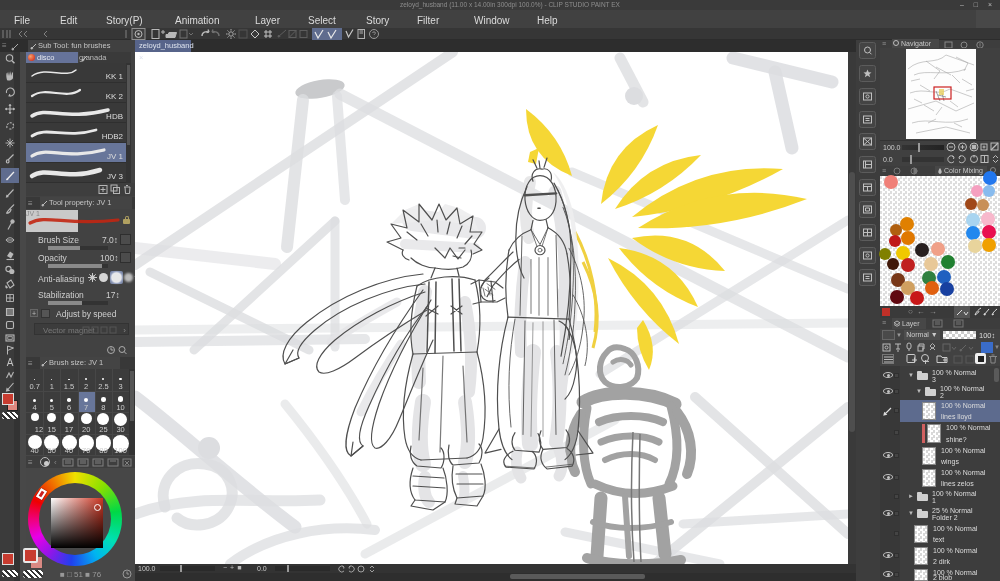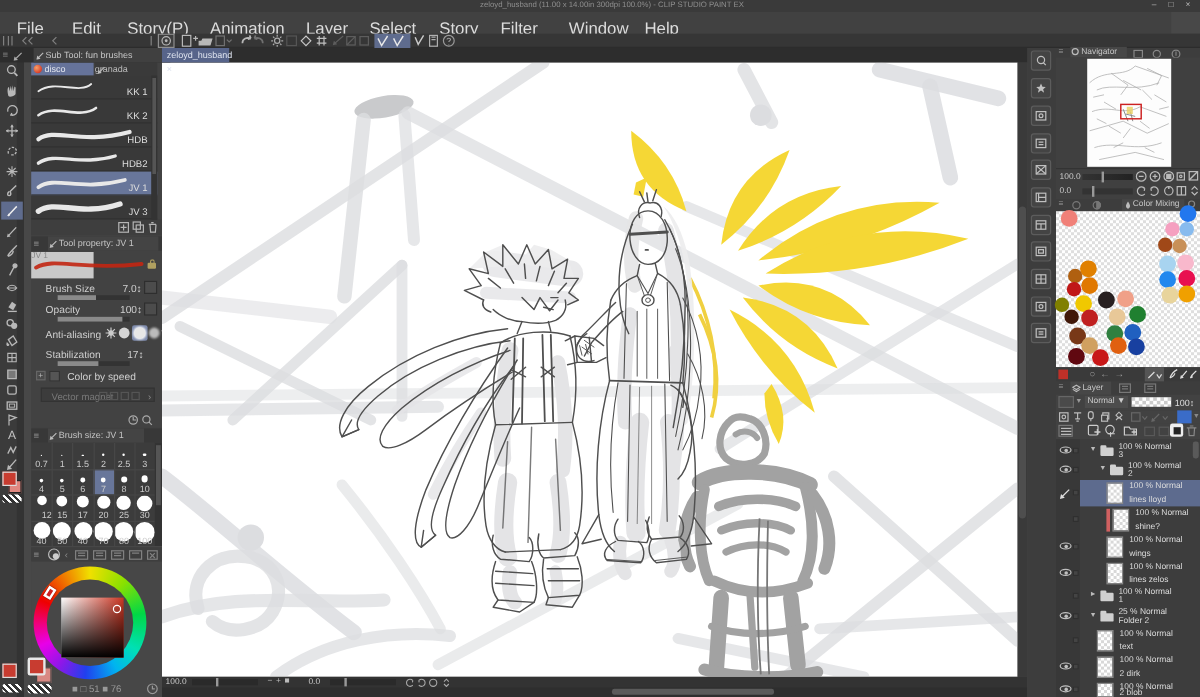--- a/index.html
+++ b/index.html
@@ -7,21 +7,21 @@
 .txt{color:#cfcfcf;font-size:9px;white-space:nowrap}
 .ico{color:#b5b5b5;font-size:10px;line-height:1;white-space:nowrap}
 </style></head>
 <body>
 
 <div class="abs" style="left:0;top:0;width:1000px;height:10px;background:#3a3a3a">
  <div class="abs" style="left:400px;top:1px;font-size:6.5px;color:#8e8e8e;white-space:nowrap">zeloyd_husband (11.00 x 14.00in 300dpi 100.0%) - CLIP STUDIO PAINT EX</div>
  <div class="abs" style="right:4px;top:1px;font-size:7px;color:#bbb;letter-spacing:4px">– □ ×</div>
 </div>
 
-<div class="abs" style="left:0;top:10px;width:976px;height:18px;background:#414141;color:#dcdcdc;font-size:14px">
+<div class="abs" style="left:0;top:10px;width:976px;height:18px;background:#414141;color:#dcdcdc;font-size:10px">
  <span class="abs" style="left:14px;top:5px">File</span>
  <span class="abs" style="left:60px;top:5px">Edit</span>
  <span class="abs" style="left:106px;top:5px">Story(P)</span>
  <span class="abs" style="left:175px;top:5px">Animation</span>
  <span class="abs" style="left:255px;top:5px">Layer</span>
  <span class="abs" style="left:308px;top:5px">Select</span>
  <span class="abs" style="left:366px;top:5px">Story</span>
  <span class="abs" style="left:417px;top:5px">Filter</span>
  <span class="abs" style="left:474px;top:5px">Window</span>
  <span class="abs" style="left:537px;top:5px">Help</span>
@@ -274,21 +274,21 @@
  <span class="abs" style="left:86px;top:233px;width:9px;height:9px;border-radius:50%;background:#e7e7e7;box-shadow:0 0 2px 1px #fff"></span>
  <span class="abs" style="left:98px;top:233px;width:9px;height:9px;border-radius:50%;background:#bbb;filter:blur(1px)"></span>
  <span class="abs" style="left:107px;top:234px;color:#999;font-size:7px">▼</span>
  <span class="abs txt" style="left:12px;top:250px;font-size:8.5px">Stabilization</span>
  <span class="abs txt" style="left:80px;top:250px;font-size:8.5px">17↕</span>
  <div class="abs" style="left:22px;top:261px;width:60px;height:4px;background:#333">
       <div style="width:34px;height:4px;background:#8a8a8a"></div>
     </div>
  <span class="abs" style="left:4px;top:269px;width:8px;height:8px;background:#4a4a4a;border:1px solid #666;color:#bbb;font-size:7px;line-height:8px;text-align:center">+</span>
  <span class="abs" style="left:15px;top:269px;width:9px;height:9px;background:#555;border:1px solid #333"></span>
- <span class="abs txt" style="left:30px;top:269px;font-size:8.5px">Color by speed</span>
+ <span class="abs txt" style="left:30px;top:269px;font-size:8.5px">Adjust by speed</span>
  <div class="abs" style="left:8px;top:283px;width:95px;height:12px;background:#3c3c3c;border:1px solid #333">
    <span class="abs" style="left:8px;top:2px;color:#787878;font-size:8px">Vector magnet</span>
    <svg class="abs" style="right:10px;top:2px" width="36" height="8">
         <g fill="none" stroke="#555">
           <rect x="1" y="1" width="6" height="6"></rect>
           <rect x="10" y="1" width="6" height="6"></rect>
           <rect x="19" y="1" width="6" height="6"></rect>
           <rect x="28" y="1" width="6" height="6"></rect>
         </g>
       </svg>

